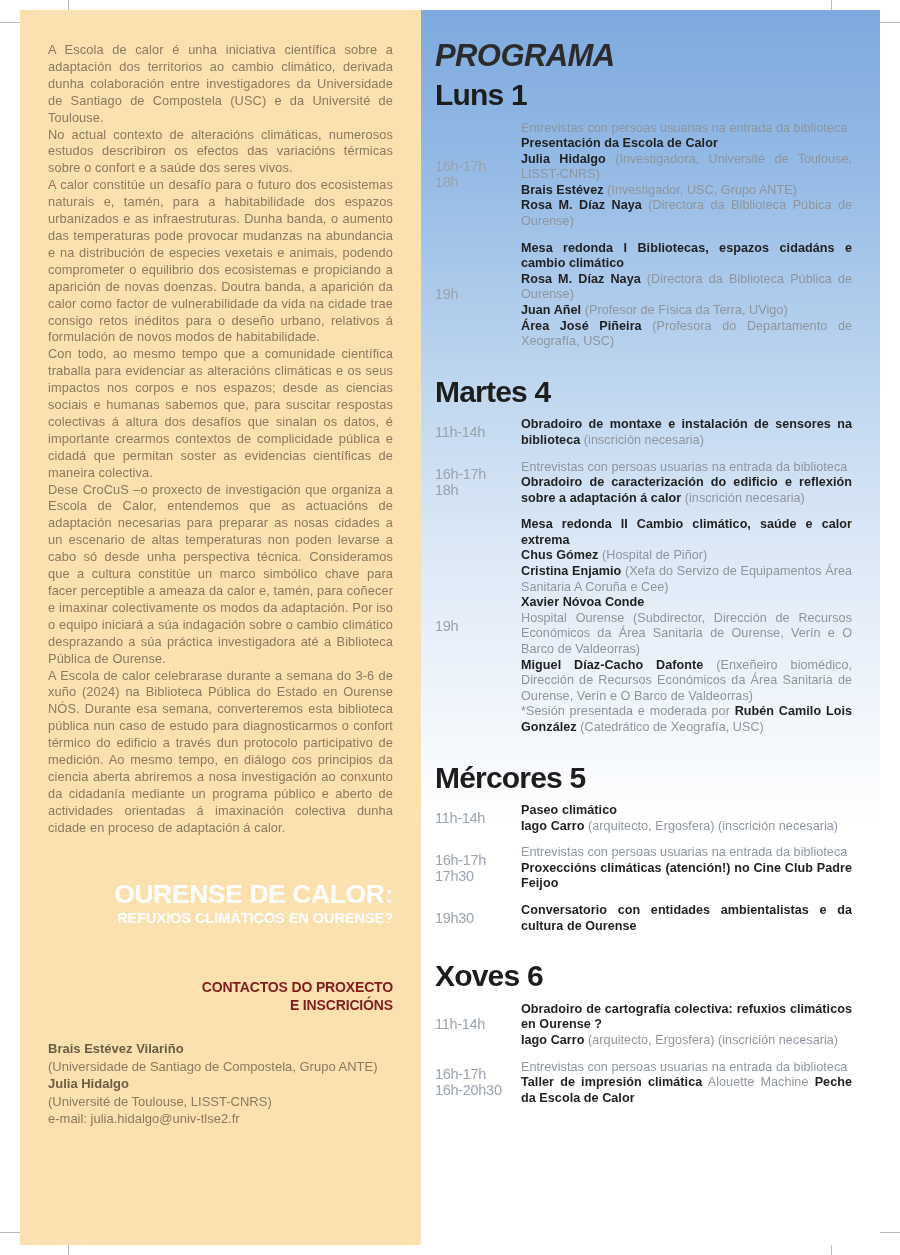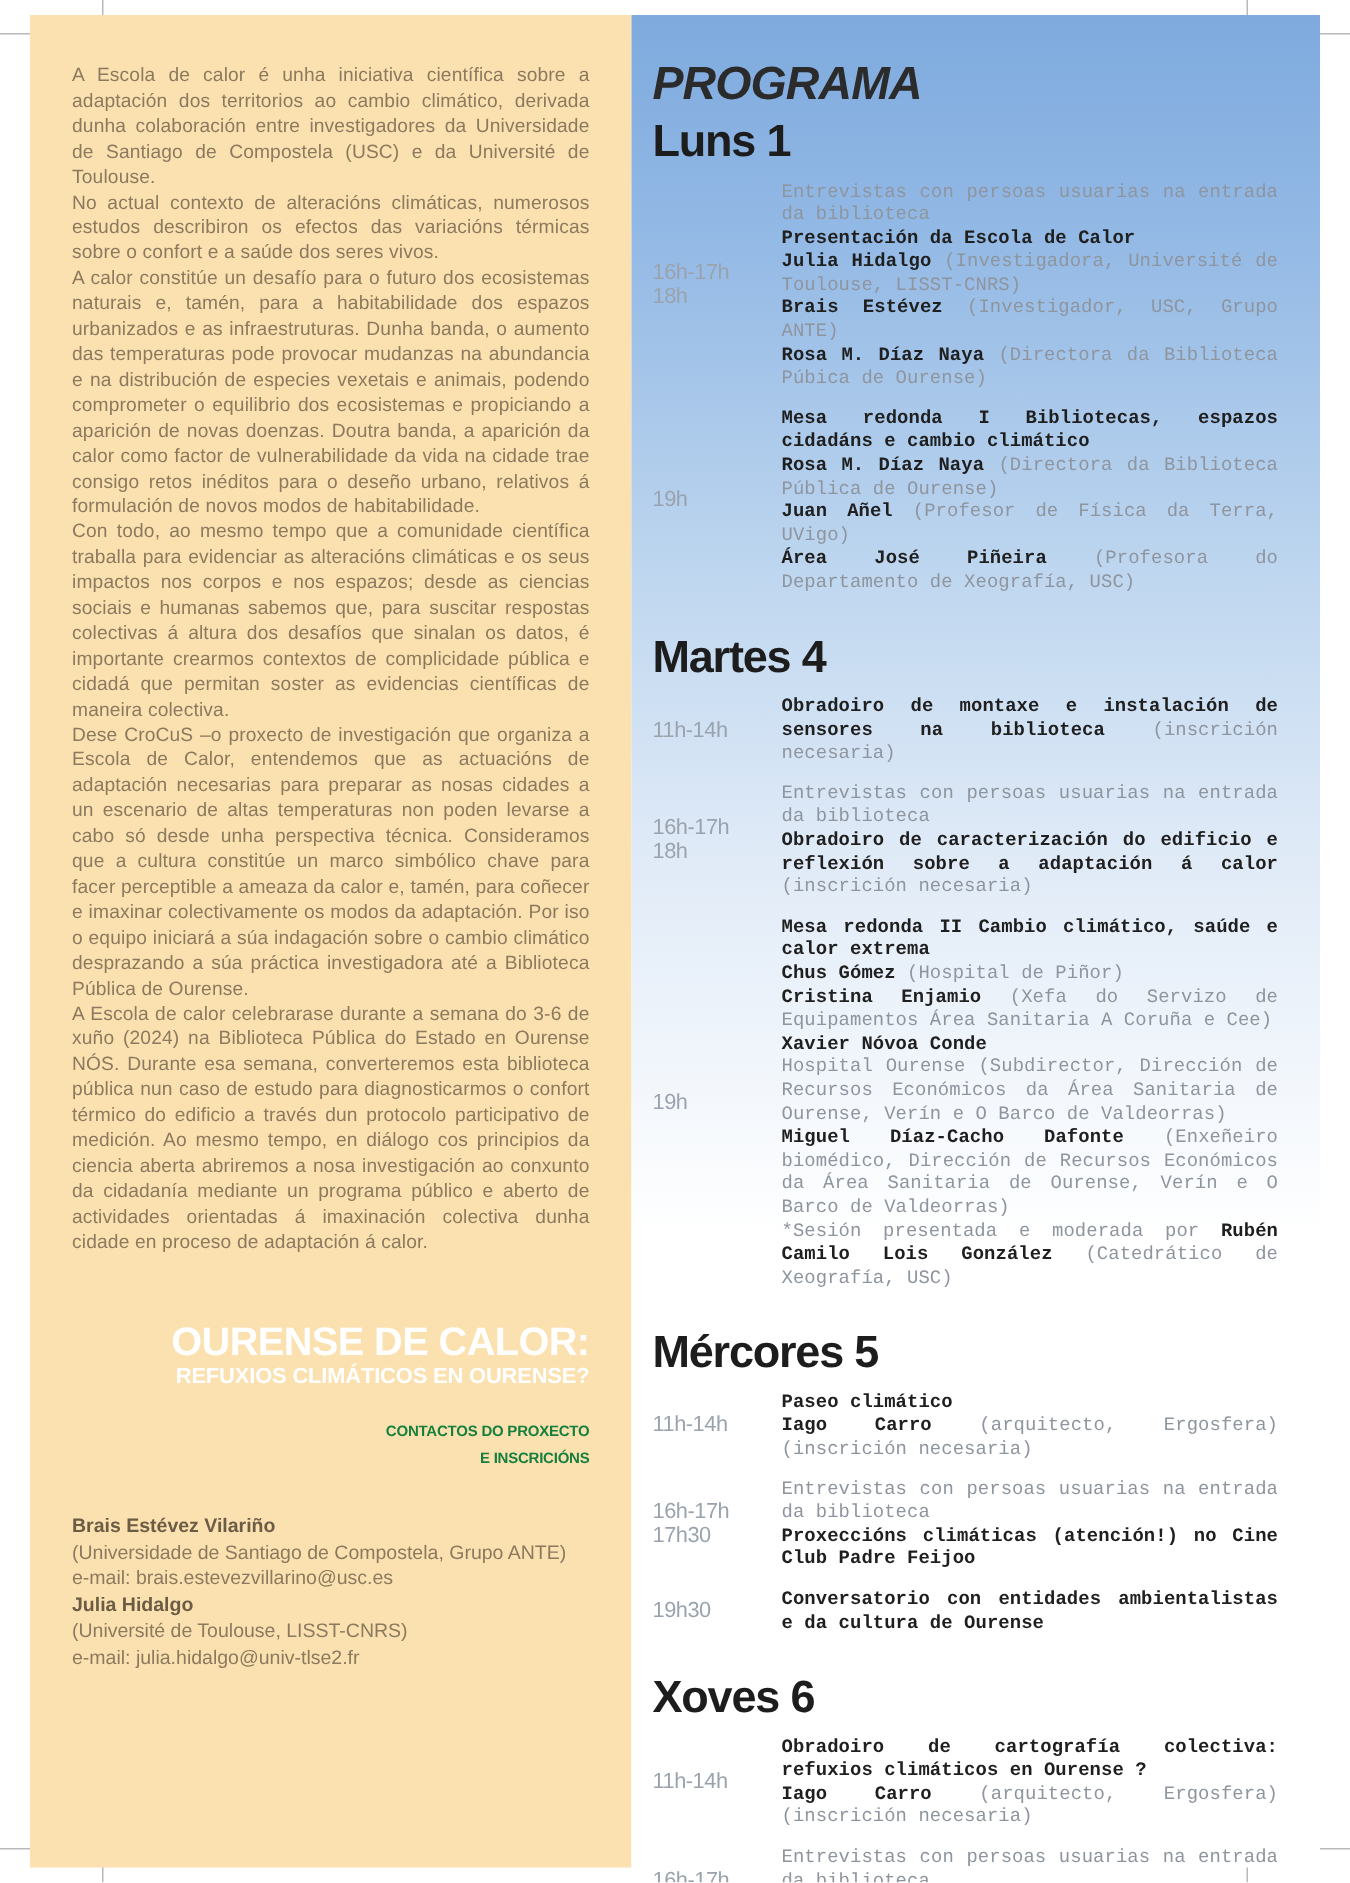--- a/index.html
+++ b/index.html
@@ -64,25 +64,25 @@
   .brand-sub {
     font-size: 14.6px;
     font-weight: bold;
     color: #ffffff;
     letter-spacing: -0.1px;
     text-align: right;
     margin-top: 2px;
   }
 
   .contact-head {
-    margin-top: 20px;
+    margin-top: 52px;
     text-align: right;
-    font-size: 10px;
-    font-weight: bold;
-    color: #15803d;
+    font-size: 14px;
+    font-weight: bold;
+    color: #7f1d1d;
     line-height: 18px;
     letter-spacing: -0.15px;
   }
 
   .contact-body {
     margin-top: 26px;
     text-align: left;
     font-size: 13px;
     line-height: 17.5px;
     color: #8c7a5e;
@@ -127,21 +127,20 @@
     letter-spacing: -0.3px;
   }
   .time .t2 { display: block; }
   .desc {
     flex: 1;
     font-size: 12.6px;
     line-height: 15.6px;
     color: #8e959e;
     text-align: justify;
     letter-spacing: 0.05px;
-    font-family: Liberation Mono, monospace;
   }
   .desc .nm { color: #1f1f1f; font-weight: bold; }
   .desc .dim { color: #8e959e; font-weight: normal; }
   .desc .line { display: block; }
 </style>
 </head>
 <body>
 
 <div class="poster">
 
@@ -172,21 +171,20 @@
 
     <div class="contact-head">
       <div>CONTACTOS DO PROXECTO</div>
       <div>E INSCRICIÓNS</div>
     </div>
 
     <div class="contact-body" id="contacts-host">
         <div>
           <div class="nm">Brais Estévez Vilariño</div>
           <div>(Universidade de Santiago de Compostela, Grupo ANTE)</div>
-          <div>e-mail: brais.estevezvillarino@usc.es</div>
         </div>
         <div>
           <div class="nm">Julia Hidalgo</div>
           <div>(Université de Toulouse, LISST-CNRS)</div>
           <div>e-mail: julia.hidalgo@univ-tlse2.fr</div>
         </div>
       </div>
 
   </div>
 

